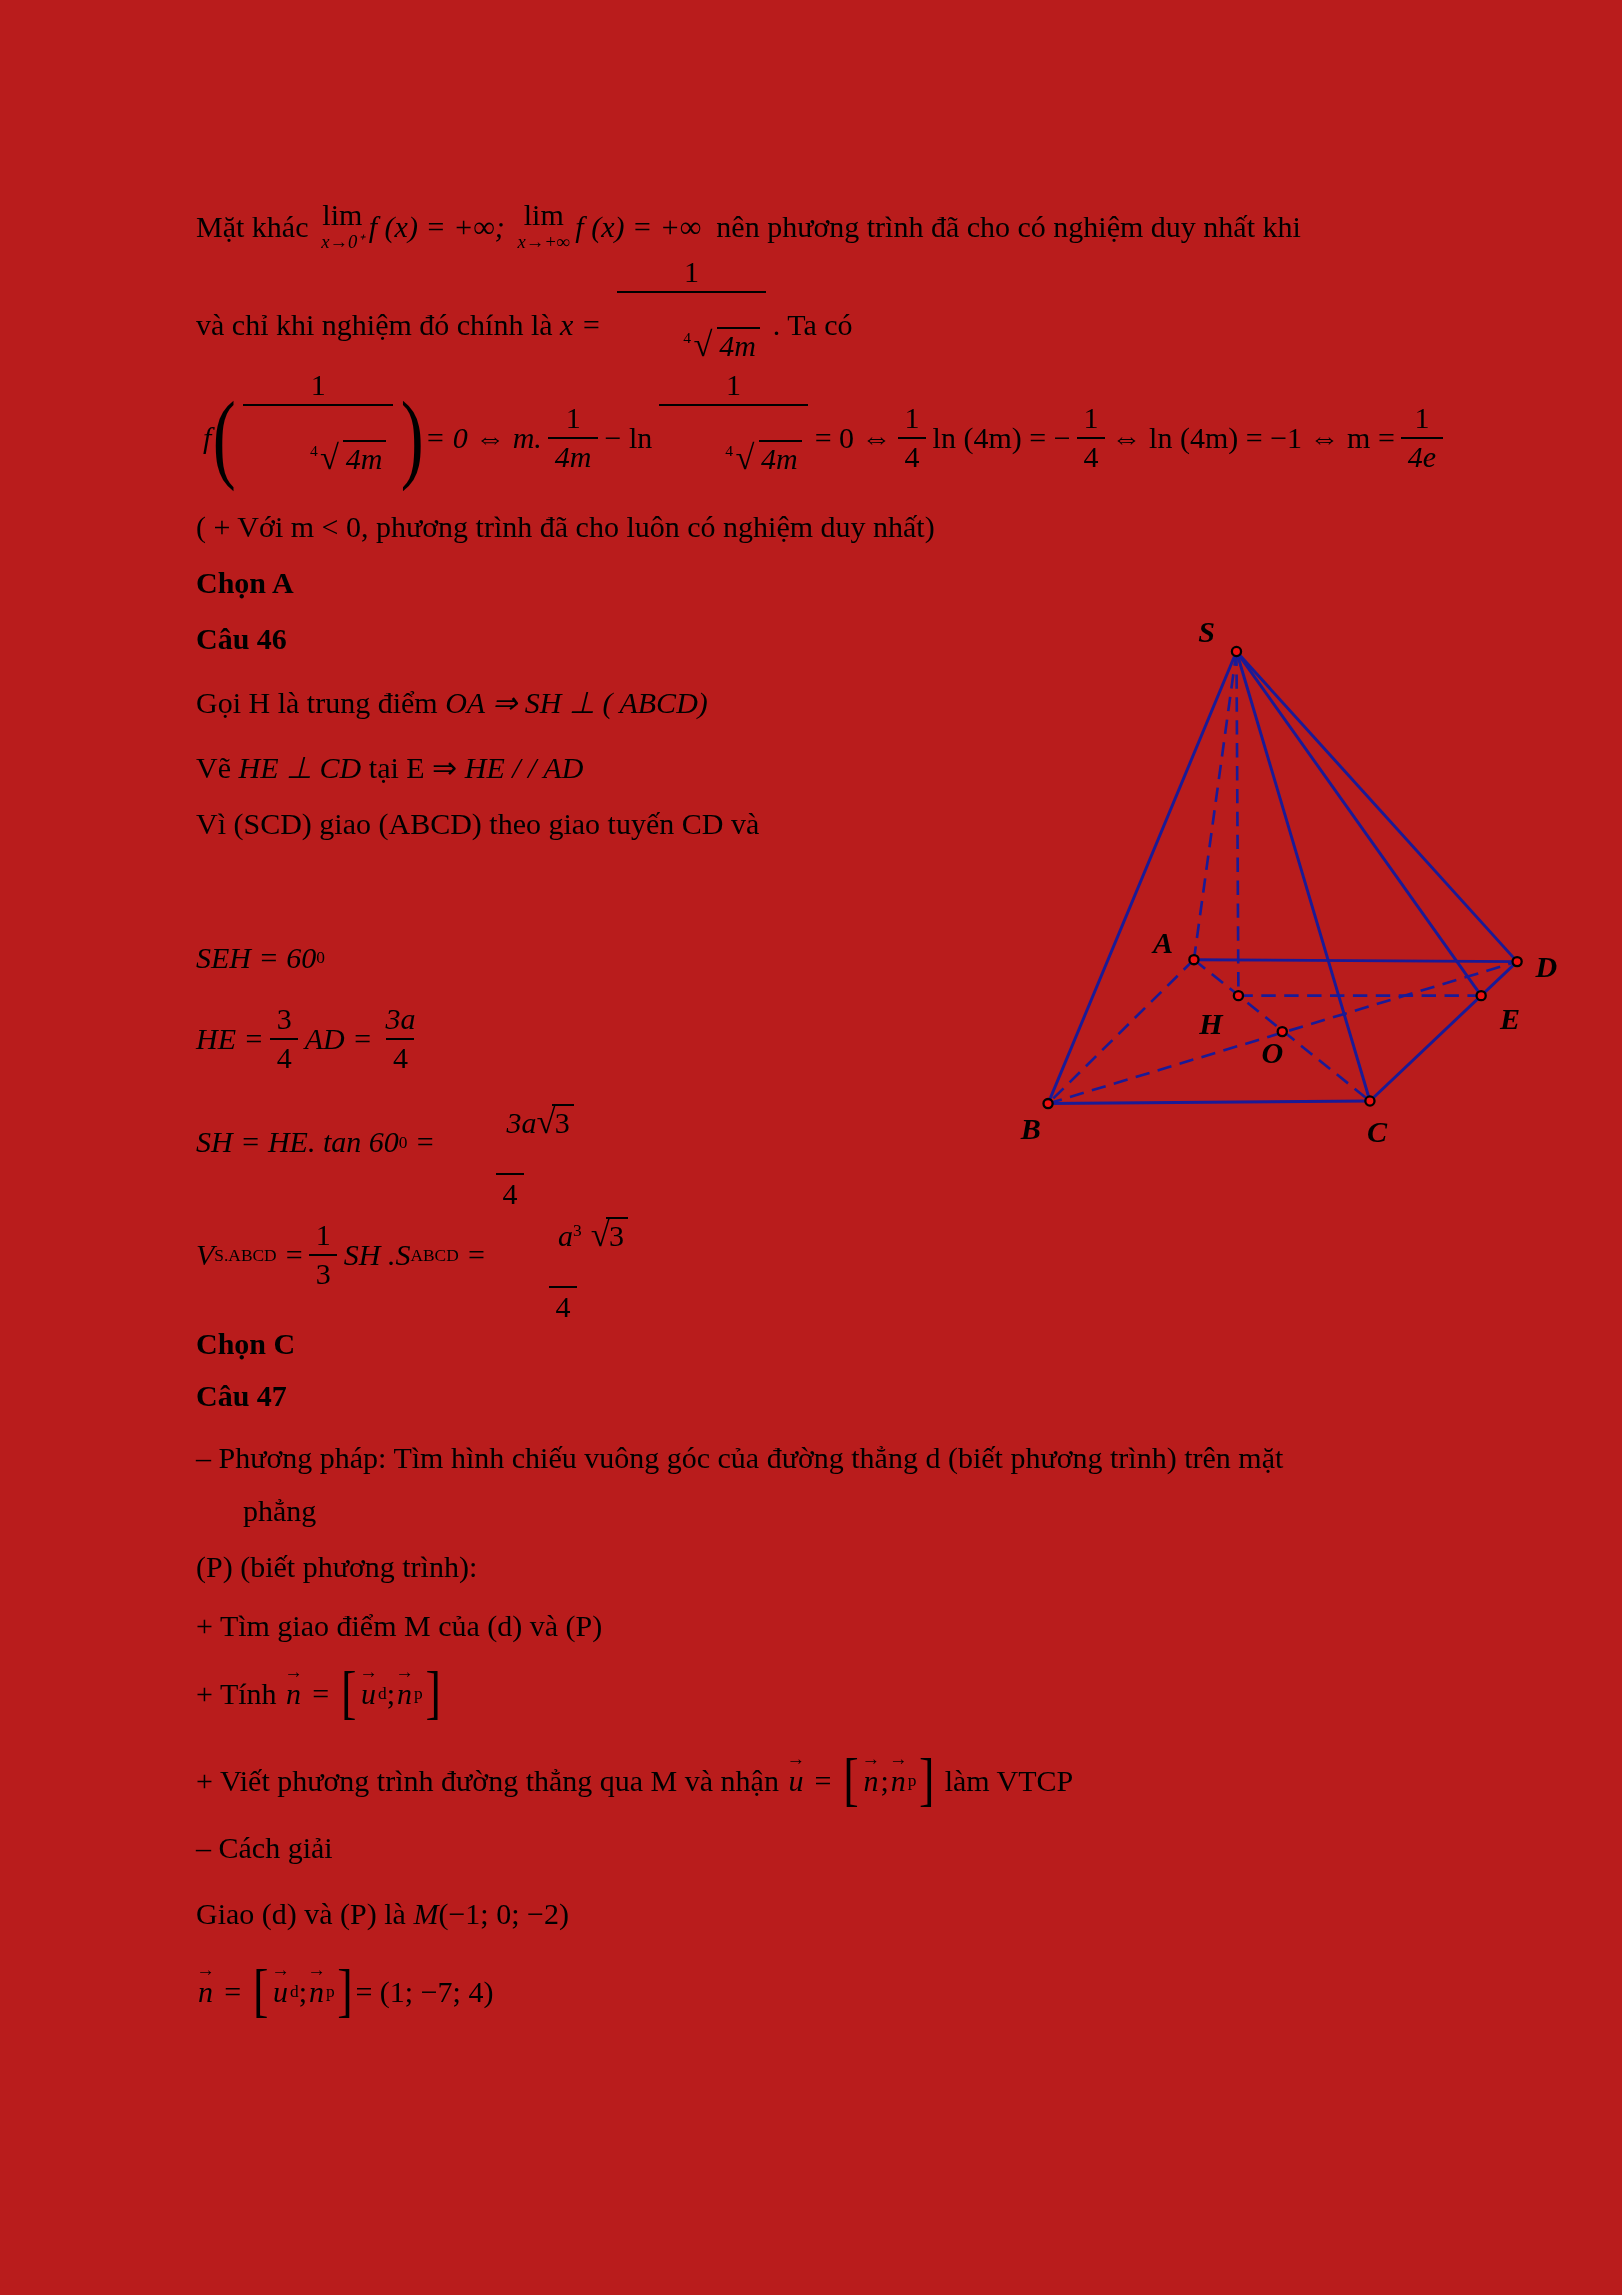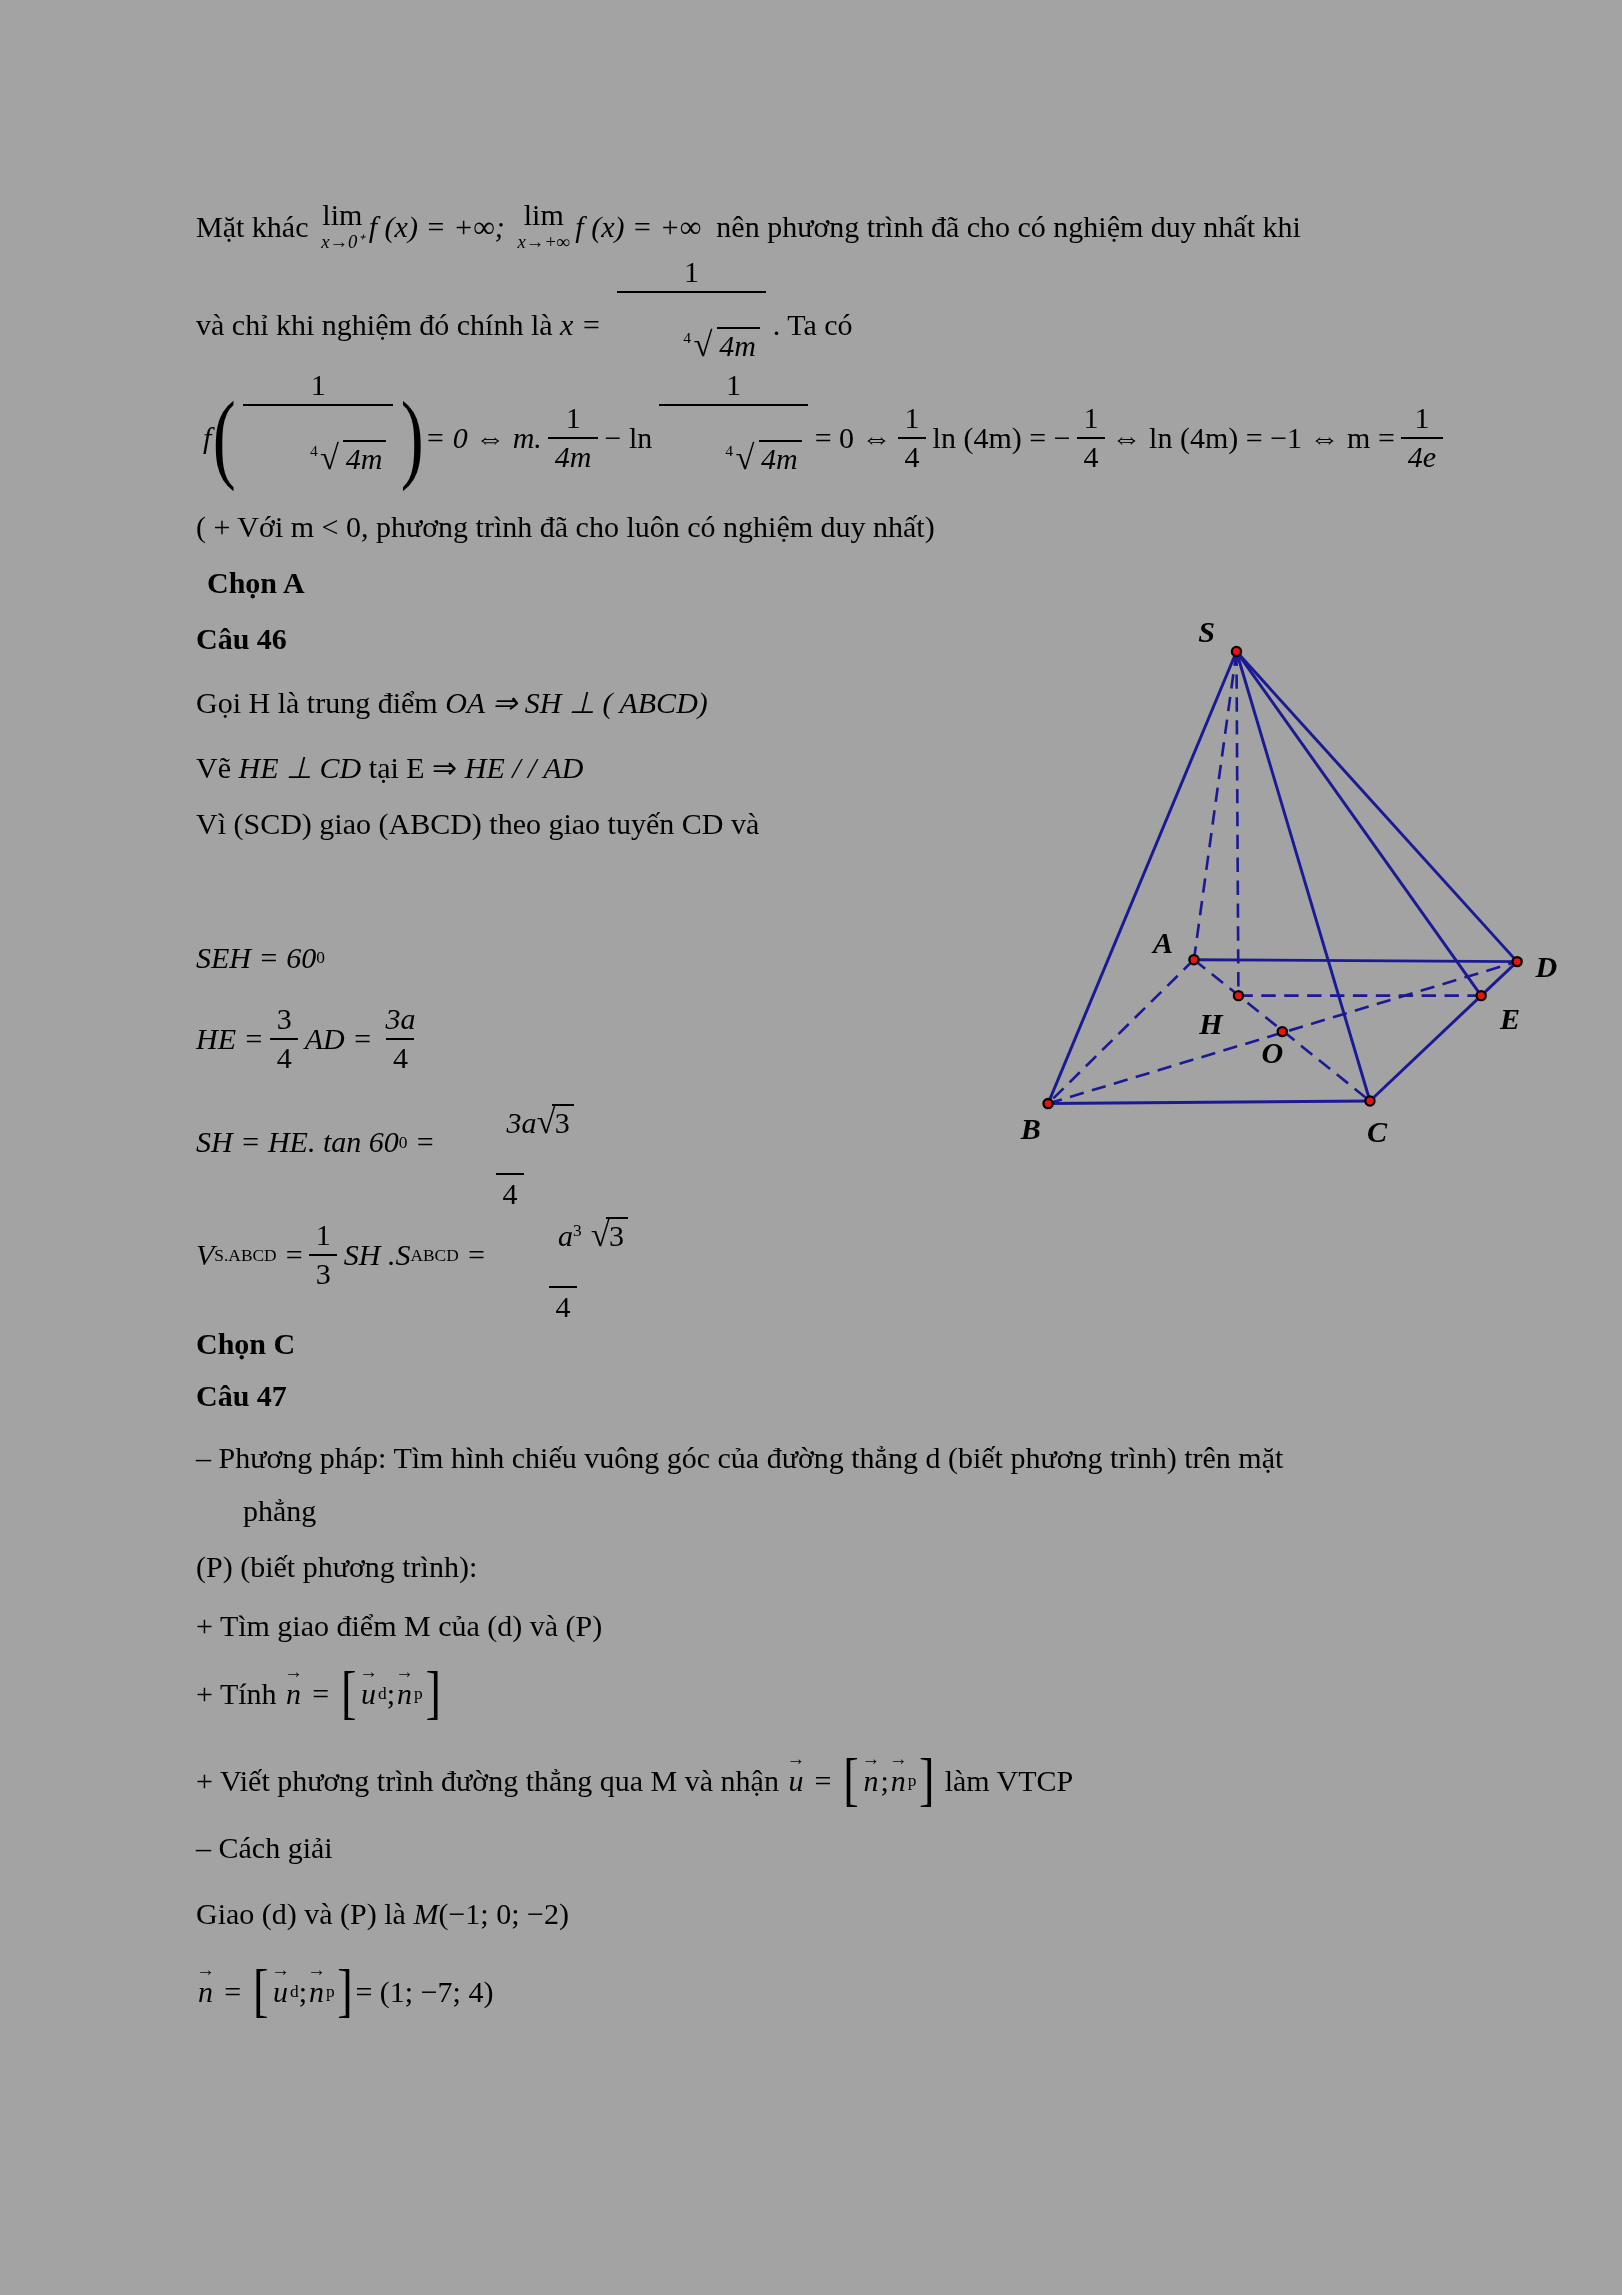--- a/index.html
+++ b/index.html
@@ -1,17 +1,17 @@
 <!DOCTYPE html>
 <html style="font-size:10.5px"><head>
 <meta charset="utf-8">
 <style>
   html,body{margin:0;padding:0;background:#e9e9e9;}
   .page{
-    position:relative;width:1623px;height:2295px;background:#a3a3a3;
+    position:relative;width:1623px;height:2295px;background:#b91c1c;
     font-family:"Liberation Serif", serif;color:#000;overflow:hidden;
   }
   .line{
     position:absolute;left:196px;height:46px;display:flex;align-items:center;
     font-size:30px;white-space:pre;line-height:1.1;
   }
   .bold{font-weight:bold;}
   .mi{font-style:italic;}
   .sp{margin-right:9.2px;}
   .spl{margin-left:9.2px;}
@@ -123,21 +123,21 @@
     <span class="frac">
       <span class="num">1</span>
       <span class="den mi">4e</span>
     </span>
   </div>
 
   <div class="line" style="top:503px;">
     <span>( + Với m &lt; 0, phương trình đã cho luôn có nghiệm duy nhất)</span>
   </div>
 
-  <div class="line bold" style="top:559px;margin-left:11px;">
+  <div class="line bold" style="top:559px;">
     <span>Chọn A</span>
   </div>
 
   <div class="line bold" style="top:615px;">
     <span>Câu 46</span>
   </div>
 
   <div class="line" style="top:679px;">
     <span>Gọi H là trung điểm </span>
     <span class="mi">OA ⇒ SH ⊥ ( ABCD)</span>

